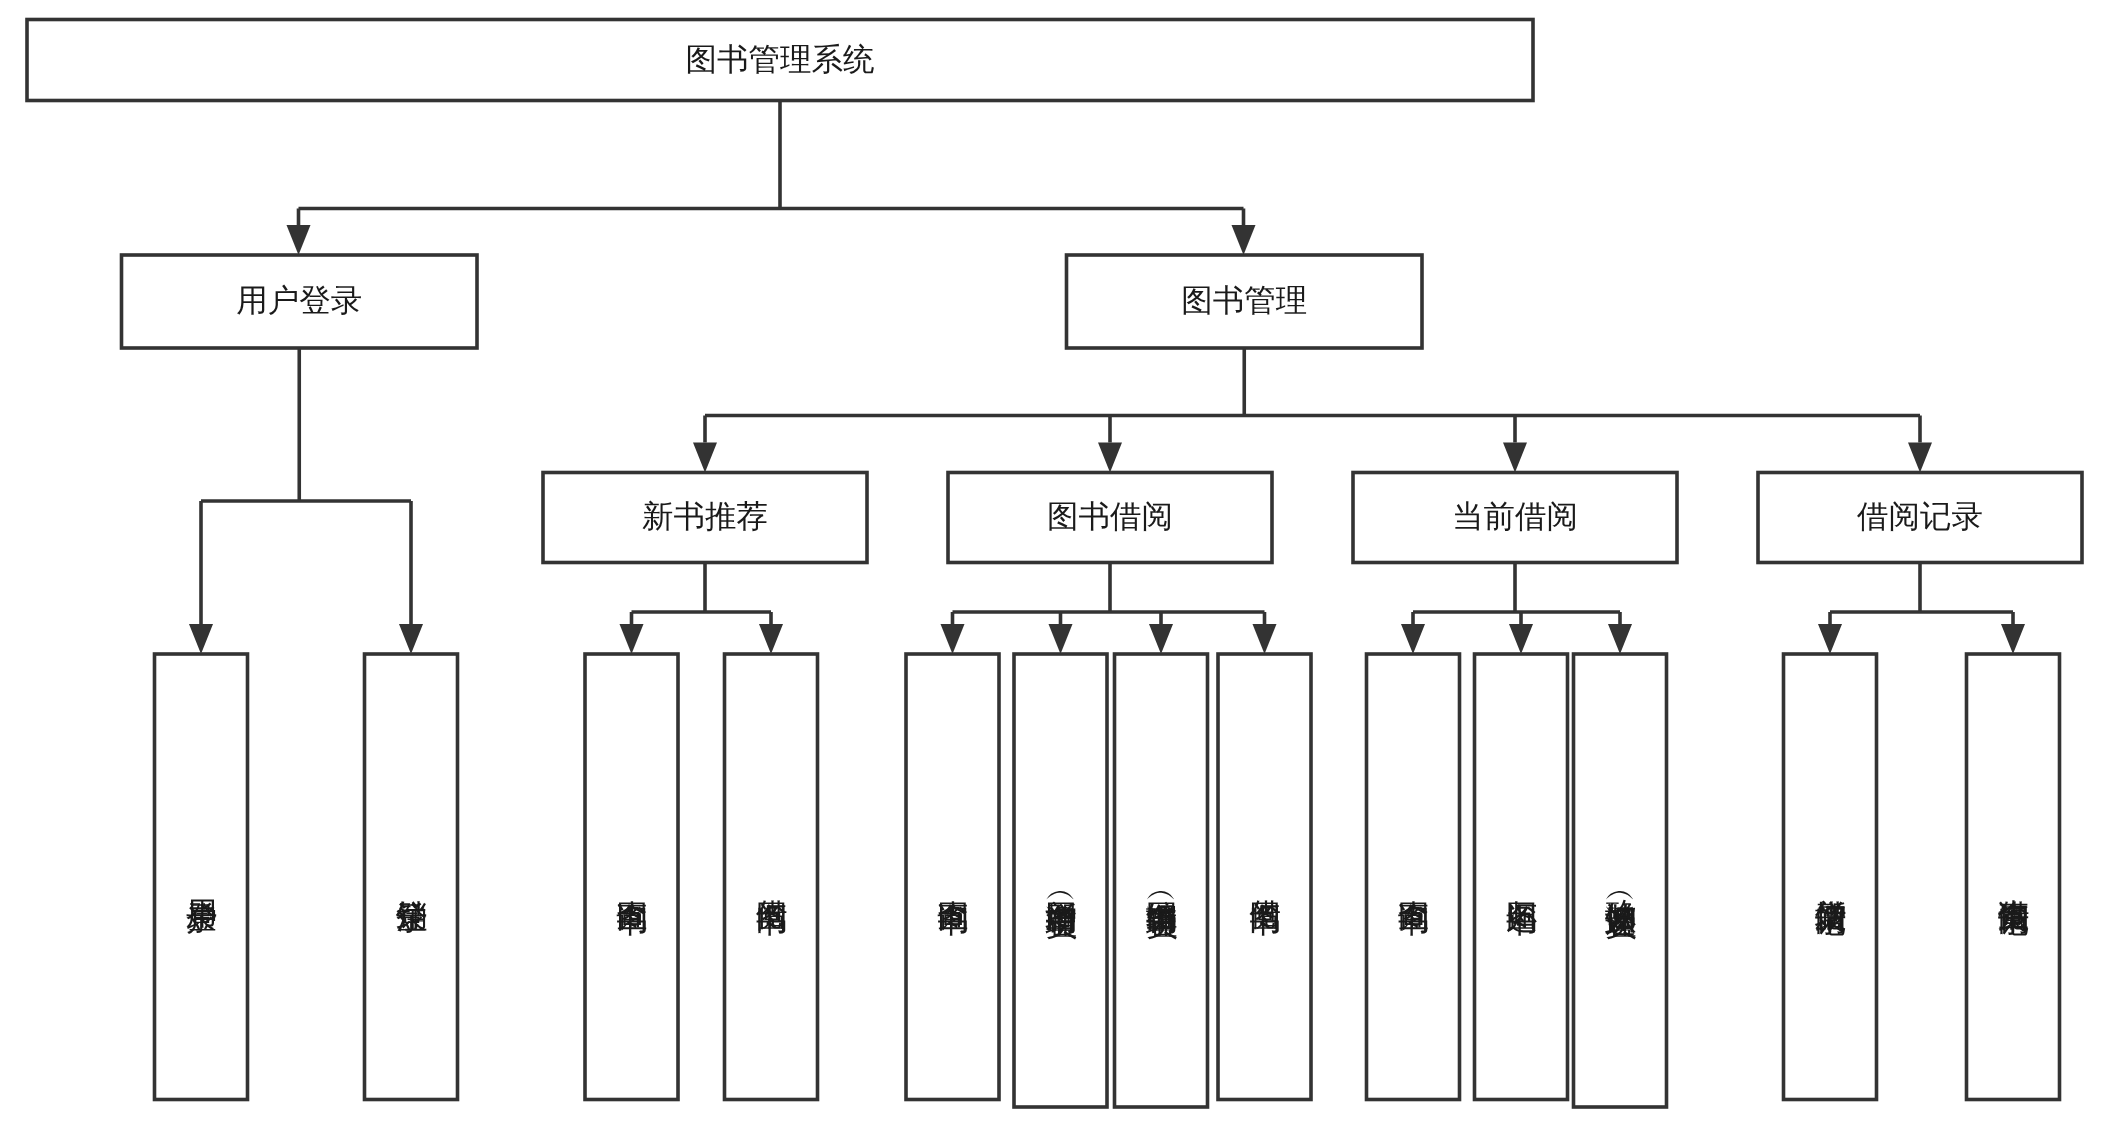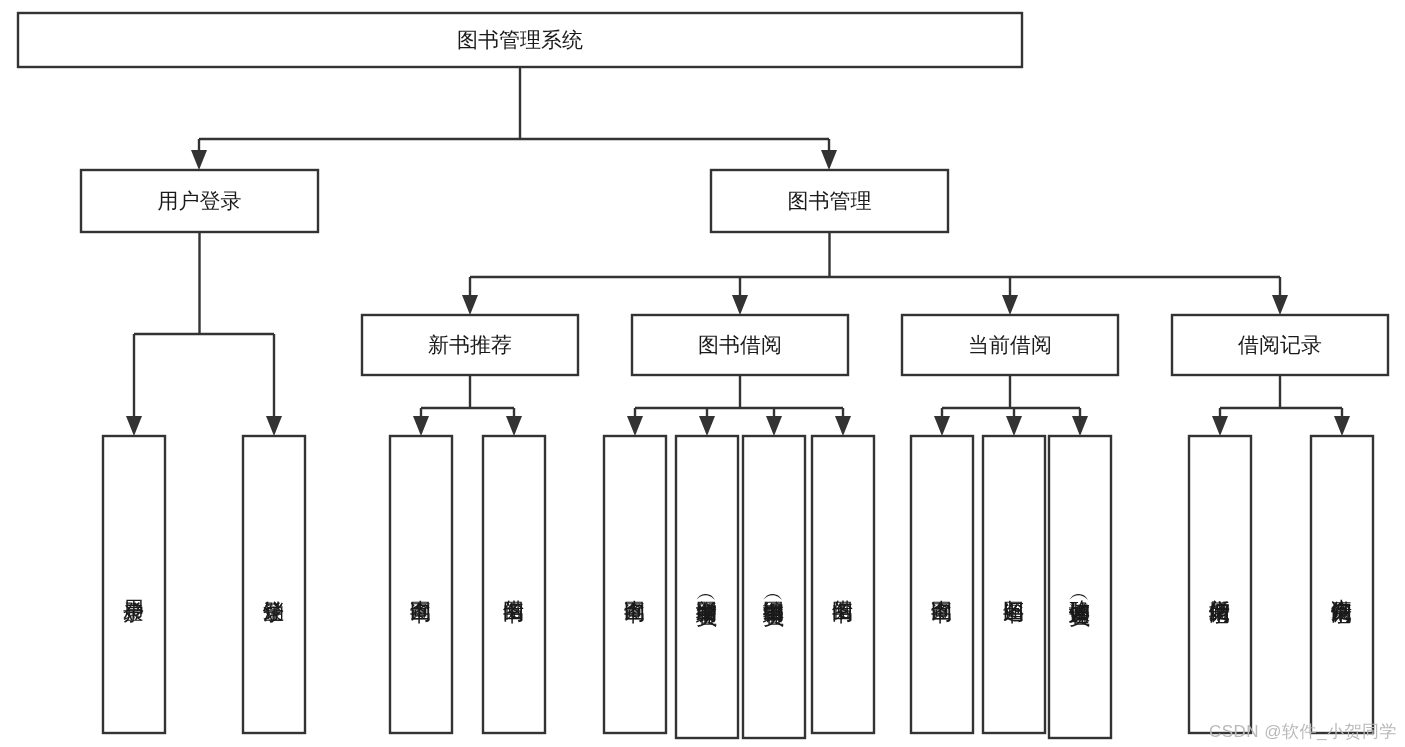--- a/index.html
+++ b/index.html
@@ -217,15 +217,14 @@
       <div class="node-label-v" style="left: 676px; top: 436px; width: 62px; height: 302px; display: flex; align-items: center; justify-content: center;">新增图书（管理员）</div>
       <div class="node-label-v" style="left: 743px; top: 436px; width: 62px; height: 302px; display: flex; align-items: center; justify-content: center;">编辑图书（管理员）</div>
       <div class="node-label-v" style="left: 812px; top: 436px; width: 62px; height: 297px; display: flex; align-items: center; justify-content: center;">借阅图书</div>
       <div class="node-label-v" style="left: 911px; top: 436px; width: 62px; height: 297px; display: flex; align-items: center; justify-content: center;">查询图书</div>
       <div class="node-label-v" style="left: 983px; top: 436px; width: 62px; height: 297px; display: flex; align-items: center; justify-content: center;">归还图书</div>
       <div class="node-label-v" style="left: 1049px; top: 436px; width: 62px; height: 302px; display: flex; align-items: center; justify-content: center;">确认归还（管理员）</div>
       <div class="node-label-v" style="left: 1189px; top: 436px; width: 62px; height: 297px; display: flex; align-items: center; justify-content: center;">新增借阅记录</div>
       <div class="node-label-v" style="left: 1311px; top: 436px; width: 62px; height: 297px; display: flex; align-items: center; justify-content: center;">查询借阅记录</div>
     </div>
 
-  <div id="watermark">CSDN @软件_小贺同学</div>
 
 </div>
 
 </body></html>

